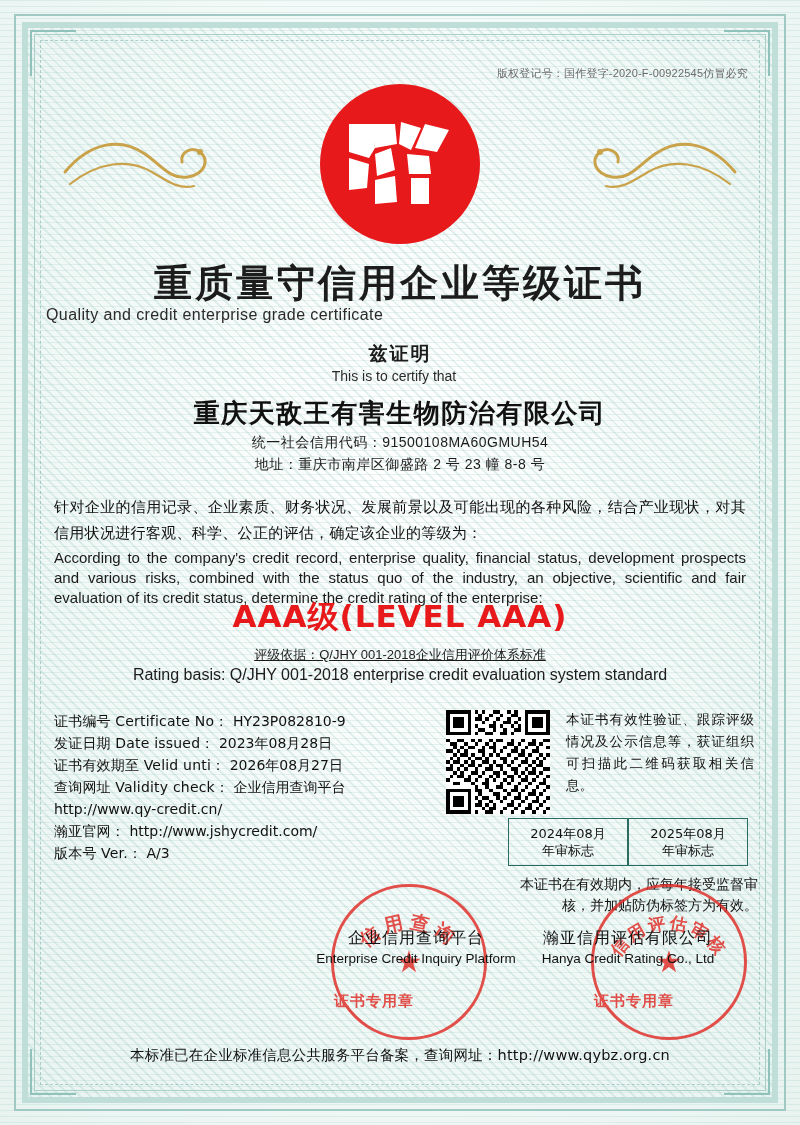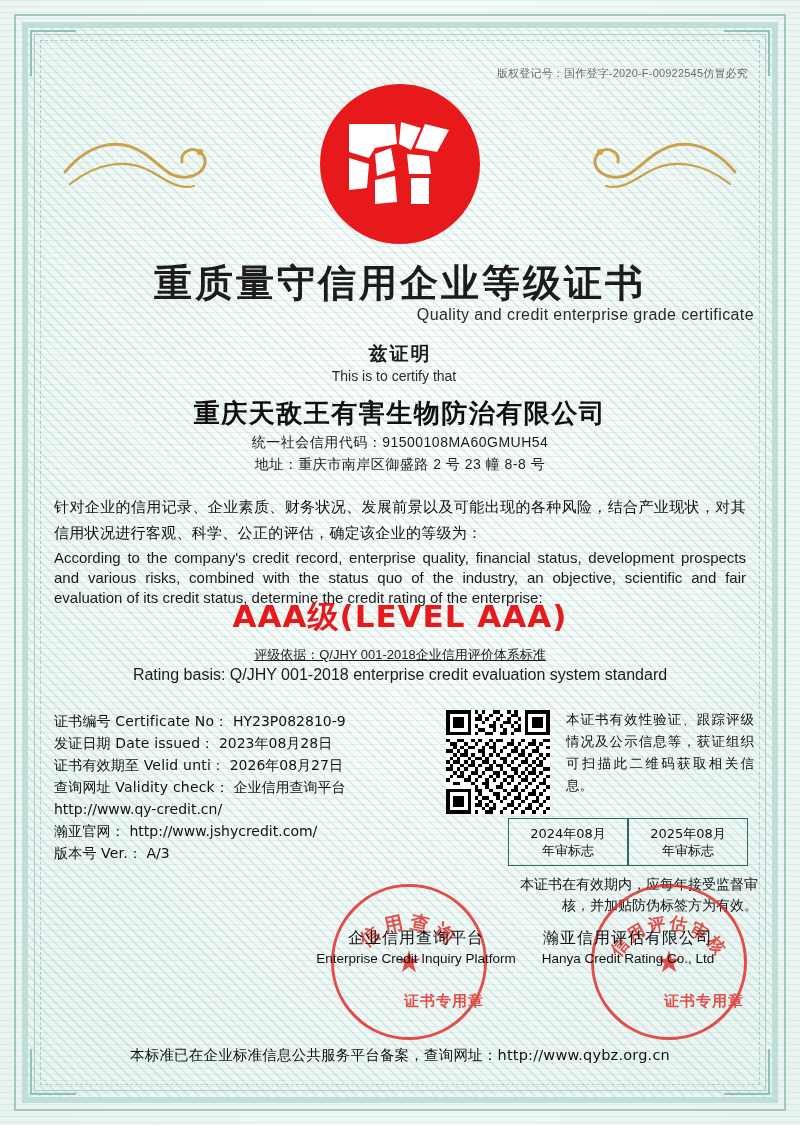--- a/index.html
+++ b/index.html
@@ -72,21 +72,21 @@
     display:flex;align-items:center;justify-content:center;
   }
   .seal-circle svg{display:block;}
 
   .title-cn{
     position:absolute;top:212px;left:0;right:0;text-align:center;
     font-size:38px;font-weight:bold;color:#1c1c1c;letter-spacing:3px;
     font-family:"DejaVu Sans","Liberation Sans",sans-serif;
   }
   .title-en{
-    position:absolute;top:260px;left:0;right:0;text-align:right;
+    position:absolute;top:260px;left:0;right:0;text-align:left;
     font-size:16px;color:#2a2a2a;letter-spacing:0.4px;
   }
   .certify-cn{
     position:absolute;top:295px;left:0;right:0;text-align:center;
     font-size:19px;color:#1c1c1c;font-weight:bold;letter-spacing:2px;
   }
   .certify-en{
     position:absolute;top:322px;left:0;right:12px;text-align:center;
     font-size:14px;color:#2a2a2a;
   }
@@ -175,21 +175,21 @@
     border:3px solid #e02a24;opacity:0.82;
   }
   .stamp .star{
     position:absolute;left:50%;top:50%;transform:translate(-50%,-50%);
     color:#e02a24;font-size:30px;line-height:30px;
   }
   .stamp .arc{
     position:absolute;left:0;top:0;width:150px;height:150px;
   }
   .stamp .bottom-text{
-    position:absolute;left:0;bottom:26px;width:100%;text-align:right;
+    position:absolute;left:0;bottom:26px;width:100%;text-align:left;
     color:#e02a24;font-size:15px;font-weight:bold;letter-spacing:1px;
   }
   .stamp.left{left:285px;top:838px;}
   .stamp.right{left:545px;top:838px;}
 
   .org{
     position:absolute;width:260px;text-align:center;color:#111;
   }
   .org .cn{font-size:16px;letter-spacing:1px;font-family:"DejaVu Sans","Liberation Sans",sans-serif;}
   .org .en{font-size:13.5px;margin-top:2px;}

